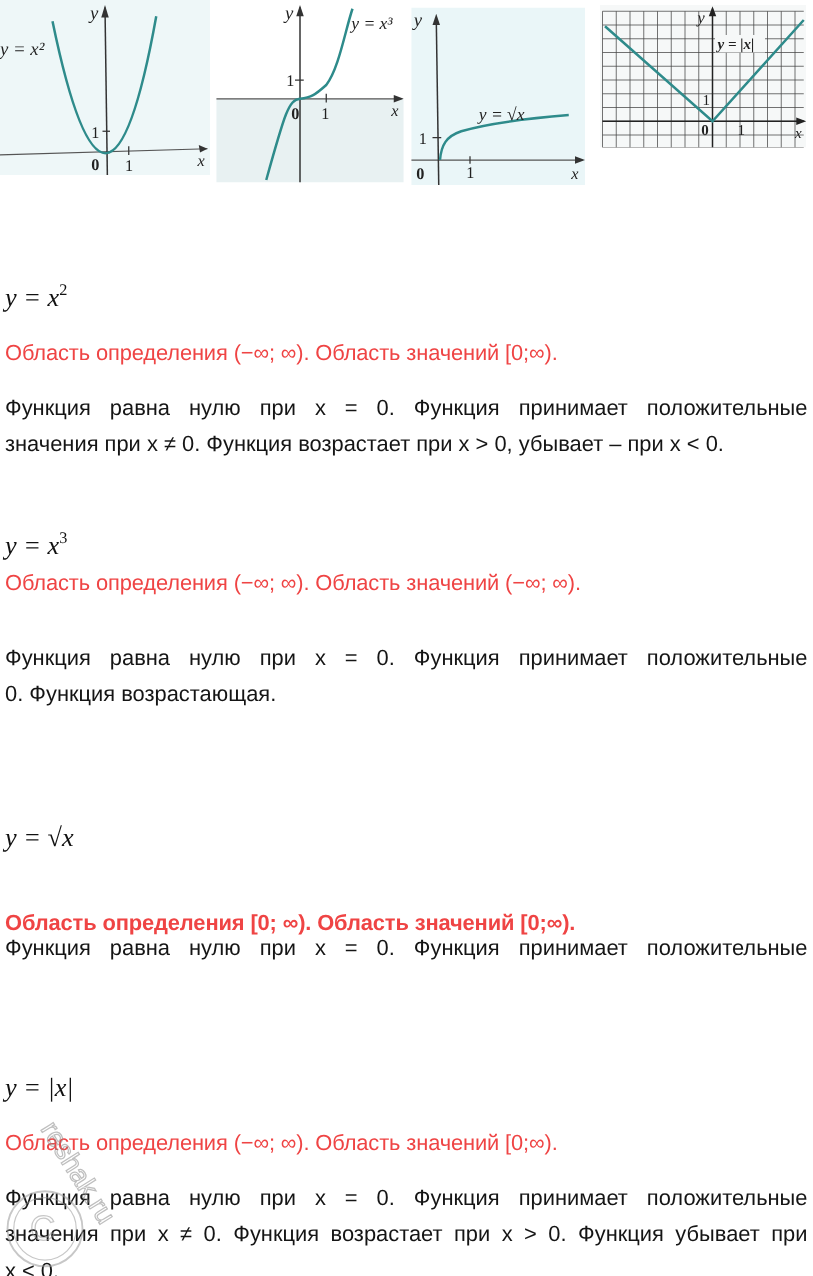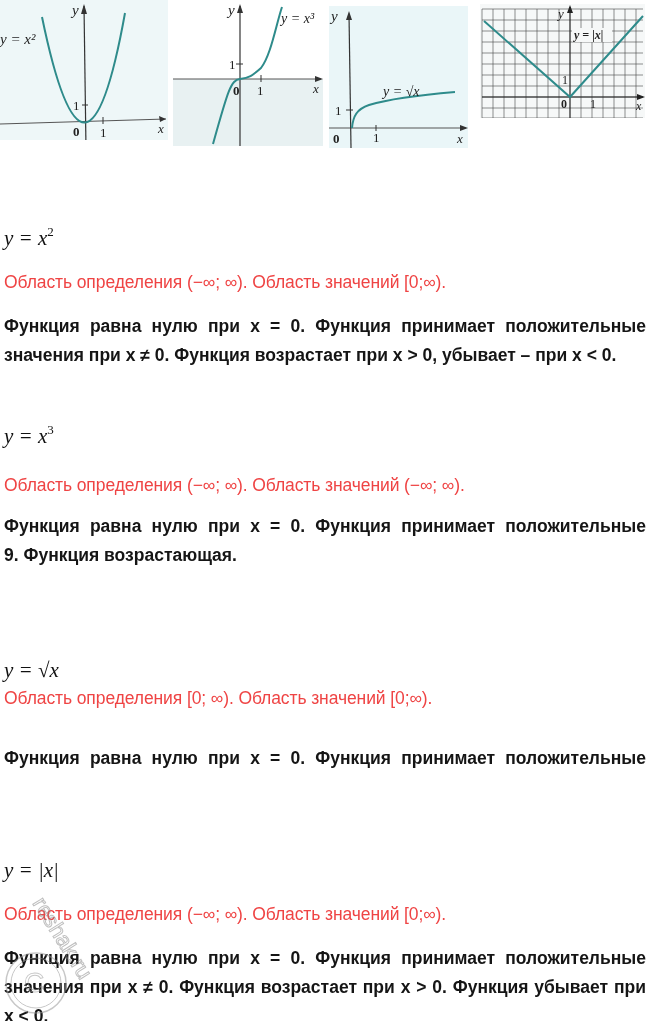--- a/index.html
+++ b/index.html
@@ -17,21 +17,21 @@
     .sec { position: absolute; left: 4px; width: 642px; }
     .formula {
       font-family: "Liberation Serif", serif; font-style: italic;
       font-size: 21px; line-height: 24px; color: #111;
     }
     .formula sup { font-size: 13px; font-style: normal; vertical-align: 9px; line-height: 0; }
     .line {
       font-size: 17.5px; line-height: 28px; color: #ef4444;
       text-align: justify; letter-spacing: -0.1px;
     }
-    .para { font-size: 17.5px; line-height: 29px; color: #151515; text-align: justify; font-weight: bold; }
+    .para { font-size: 17.5px; line-height: 29px; color: #151515; text-align: justify; }
     .para .j { text-align-last: justify; display: block; }
 
     .watermark {
       position: absolute; left: 2px; top: 895px; width: 110px; height: 125px;
       pointer-events: none; opacity: 0.55;
     }
   </style>
 </head>
 <body>
 
@@ -143,30 +143,30 @@
 </div>
 <div class="sec line" style="top:268px;">Область определения (−∞; ∞). Область значений [0;∞).</div>
 <div class="sec para" style="top:312px;">
   <span class="j">Функция равна нулю при x = 0. Функция принимает положительные</span>
   <span>значения при x ≠ 0. Функция возрастает при x &gt; 0, убывает – при x &lt; 0.</span>
 </div>
 
 <div class="sec" style="top:424px;">
   <div class="formula"><span>y = x</span><sup>3</sup></div>
 </div>
-<div class="sec line" style="top:471px;">Область определения (−∞; ∞). Область значений (−∞; ∞).</div>
+<div class="sec line" style="top:452px;">Область определения (−∞; ∞). Область значений (−∞; ∞).</div>
 <div class="sec para" style="top:512px;">
   <span class="j">Функция равна нулю при x = 0. Функция принимает положительные</span>
-  <span>9. Функция возрастающая.</span>
+  <span>0. Функция возрастающая.</span>
 </div>
 
 <div class="sec" style="top:658px;">
   <div class="formula">y = √x</div>
 </div>
-<div class="sec line" style="top:684px;">Область определения [0; ∞). Область значений [0;∞).</div>
+<div class="sec line" style="top:724px;font-weight:bold;">Область определения [0; ∞). Область значений [0;∞).</div>
 <div class="sec para" style="top:744px;">
   <span class="j">Функция равна нулю при x = 0. Функция принимает положительные</span>
 </div>
 
 <div class="sec" style="top:858px;">
   <div class="formula">y = |x|</div>
 </div>
 <div class="sec line" style="top:900px;">Область определения (−∞; ∞). Область значений [0;∞).</div>
 <div class="sec para" style="top:944px;">
   <span class="j">Функция равна нулю при x = 0. Функция принимает положительные</span>

